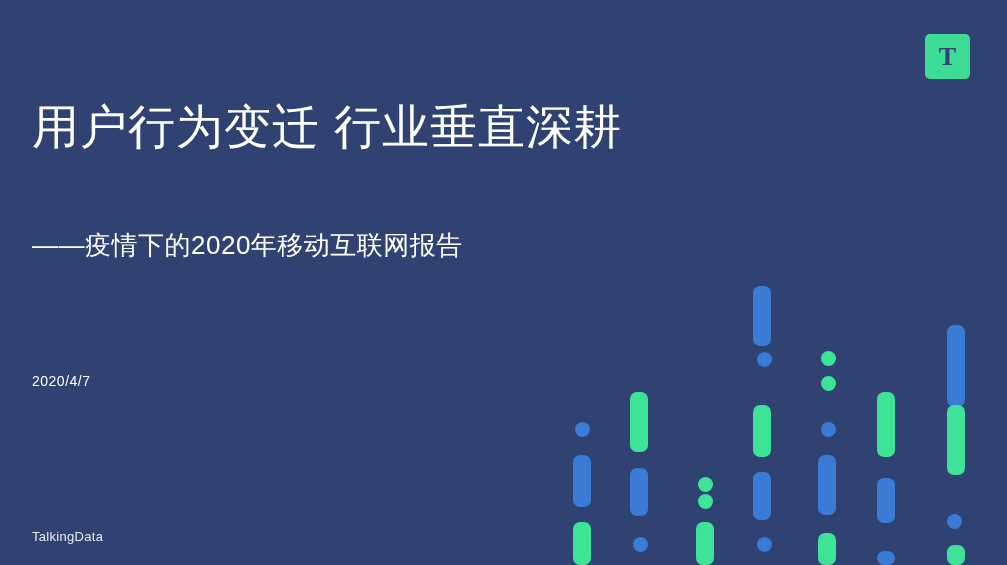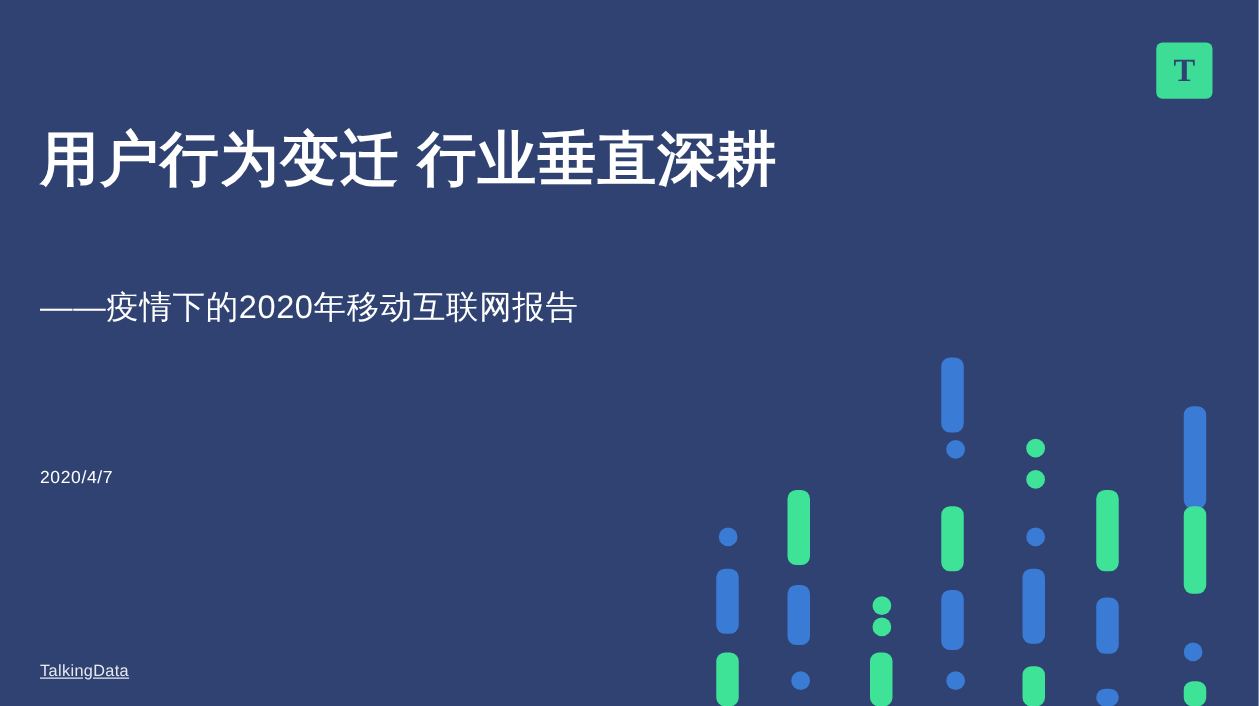--- a/index.html
+++ b/index.html
@@ -40,21 +40,21 @@
     font-family: "Liberation Serif", serif;
   }
 
   
   #main-title {
     position: absolute;
     left: 32px;
     top: 96px;
     color: #ffffff;
     font-size: 47px;
-    font-weight: bold;
+    font-weight: normal;
     letter-spacing: 1px;
     white-space: nowrap;
   }
   #subtitle {
     position: absolute;
     left: 32px;
     top: 228px;
     color: #ffffff;
     font-size: 26px;
     font-weight: normal;
@@ -69,21 +69,20 @@
     font-size: 14px;
     letter-spacing: 0.5px;
   }
   #brand-text {
     position: absolute;
     left: 32px;
     top: 529px;
     color: #e8eaf0;
     font-size: 13px;
     letter-spacing: 0.3px;
-    text-decoration: underline;
   }
 
   
   #deco {
     position: absolute;
     left: 0;
     top: 0;
     width: 1007px;
     height: 565px;
     pointer-events: none;

